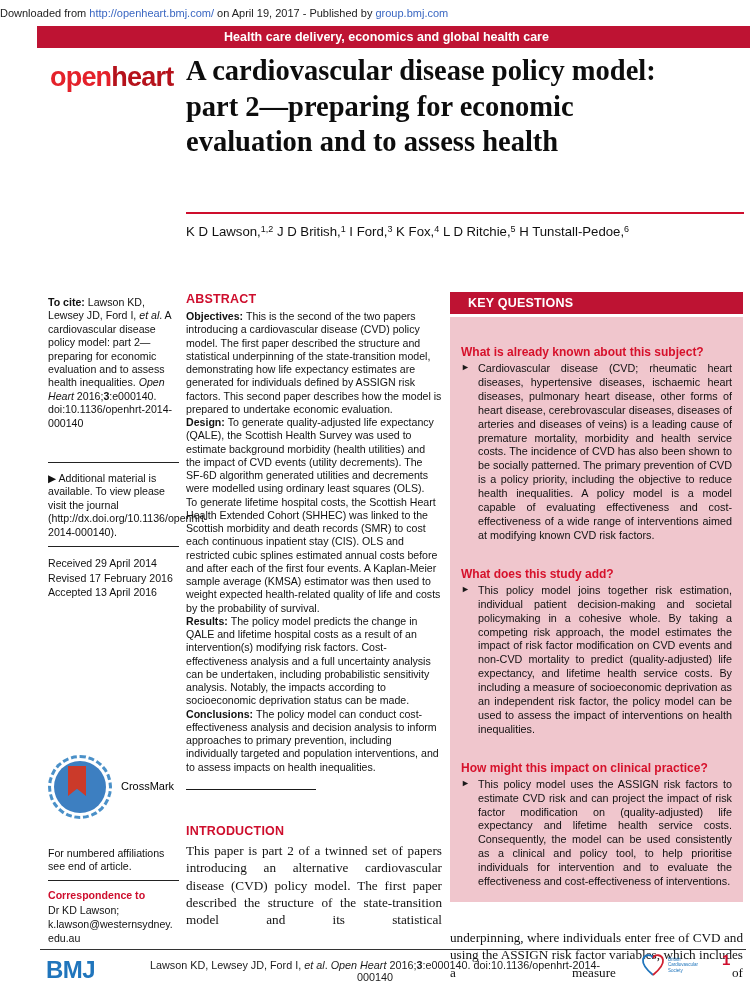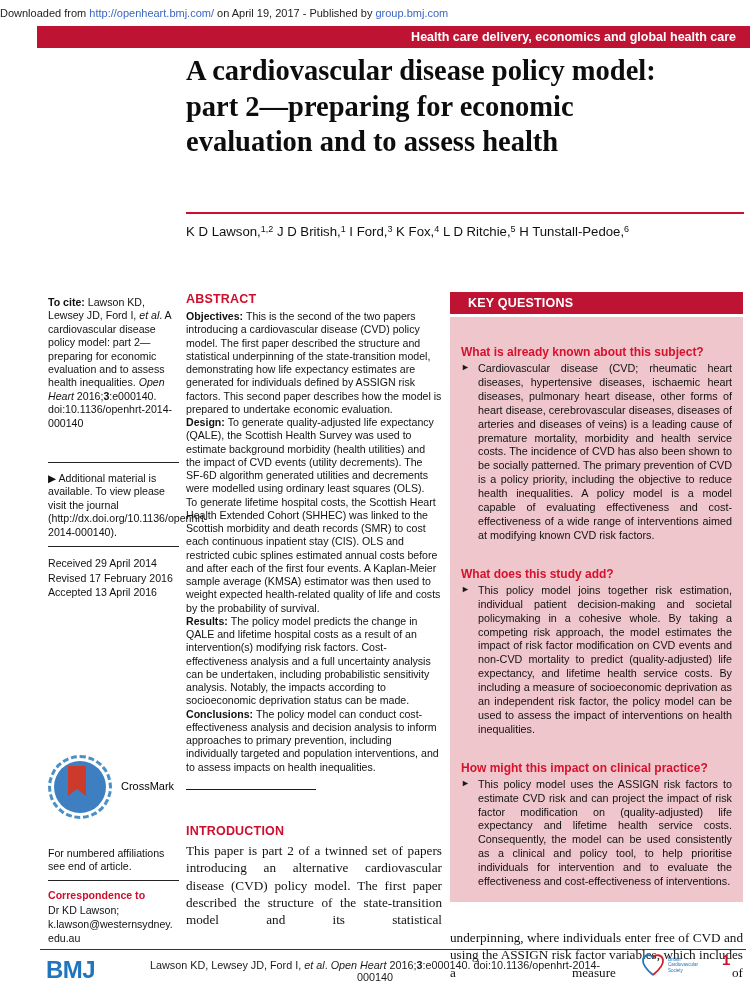--- a/index.html
+++ b/index.html
@@ -12,21 +12,21 @@
   #page{position:relative;width:750px;height:1000px;background:#fff;overflow:hidden;
         font-family:"Liberation Sans",sans-serif;color:#111}
 
   .rt-b{font-weight:700}
   .rt-i{font-style:italic}
   .rt-sup{font-size:68%;position:relative;top:-0.45em}
   .rt-link{color:var(--link-blue)}
 
   .download-line{position:absolute;top:7px;left:0;right:0;text-align:left;font-size:11px;color:#222}
   .banner{position:absolute;top:26px;left:37px;right:0;height:22px;background:var(--banner-red);
-          color:#fff;font-weight:700;font-size:12.5px;line-height:22px;text-align:right;padding-right:14px}
+          color:#fff;font-weight:700;font-size:12.5px;line-height:22px;text-align:center;padding-right:14px}
 
   .oh-logo{position:absolute;left:50px;top:62px;font-size:27px;font-weight:700;letter-spacing:-0.8px}
   .oh-open{color:var(--logo-open)} .oh-heart{color:var(--logo-heart)}
 
   .title{position:absolute;left:186px;top:53px;width:490px;font-family:"Liberation Serif",serif;
          font-weight:700;font-size:28.5px;line-height:35.5px;color:#0d0d0d}
   .title-rule{position:absolute;left:186px;top:212px;width:558px;height:2px;background:var(--heading-red)}
   .authors{position:absolute;left:186px;top:223px;width:540px;font-size:13.2px;line-height:18px}
 
   
@@ -74,20 +74,21 @@
   .page-num{position:absolute;left:722px;top:951px;color:var(--heading-red);font-weight:700;font-size:15px}
 </style>
 </head>
 <body>
 
 <div id="page">
 
   <div class="download-line"><span>Downloaded from </span><span class="rt-link">http://openheart.bmj.com/</span><span> on April 19, 2017 - Published by </span><span class="rt-link">group.bmj.com</span></div>
   <div class="banner">Health care delivery, economics and global health care</div>
 
+  <div class="oh-logo"><span class="oh-open">open</span><span class="oh-heart">heart</span></div>
 
   <div class="title">
     <div>A cardiovascular disease policy model:</div>
     <div>part 2—preparing for economic</div>
     <div>evaluation and to assess health</div>
   </div>
   <div class="title-rule"></div>
 
   <div class="authors">
     <div><span>K D Lawson,</span><span class="rt-sup">1,2</span><span> J D British,</span><span class="rt-sup">1</span><span> I Ford,</span><span class="rt-sup">3</span><span> K Fox,</span><span class="rt-sup">4</span><span> L D Ritchie,</span><span class="rt-sup">5</span><span> H Tunstall-Pedoe,</span><span class="rt-sup">6</span></div>

